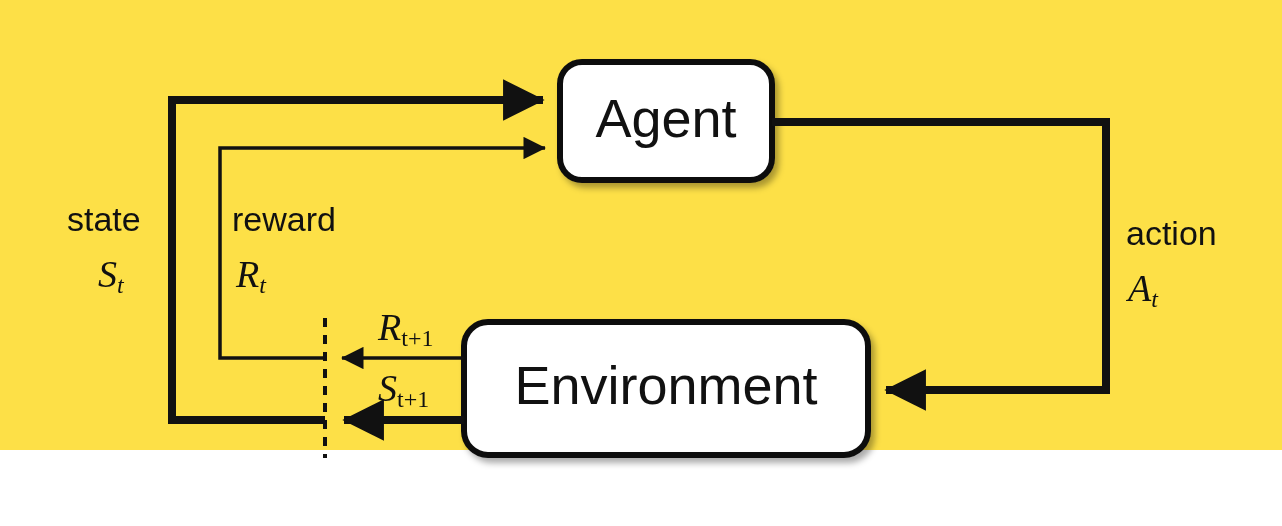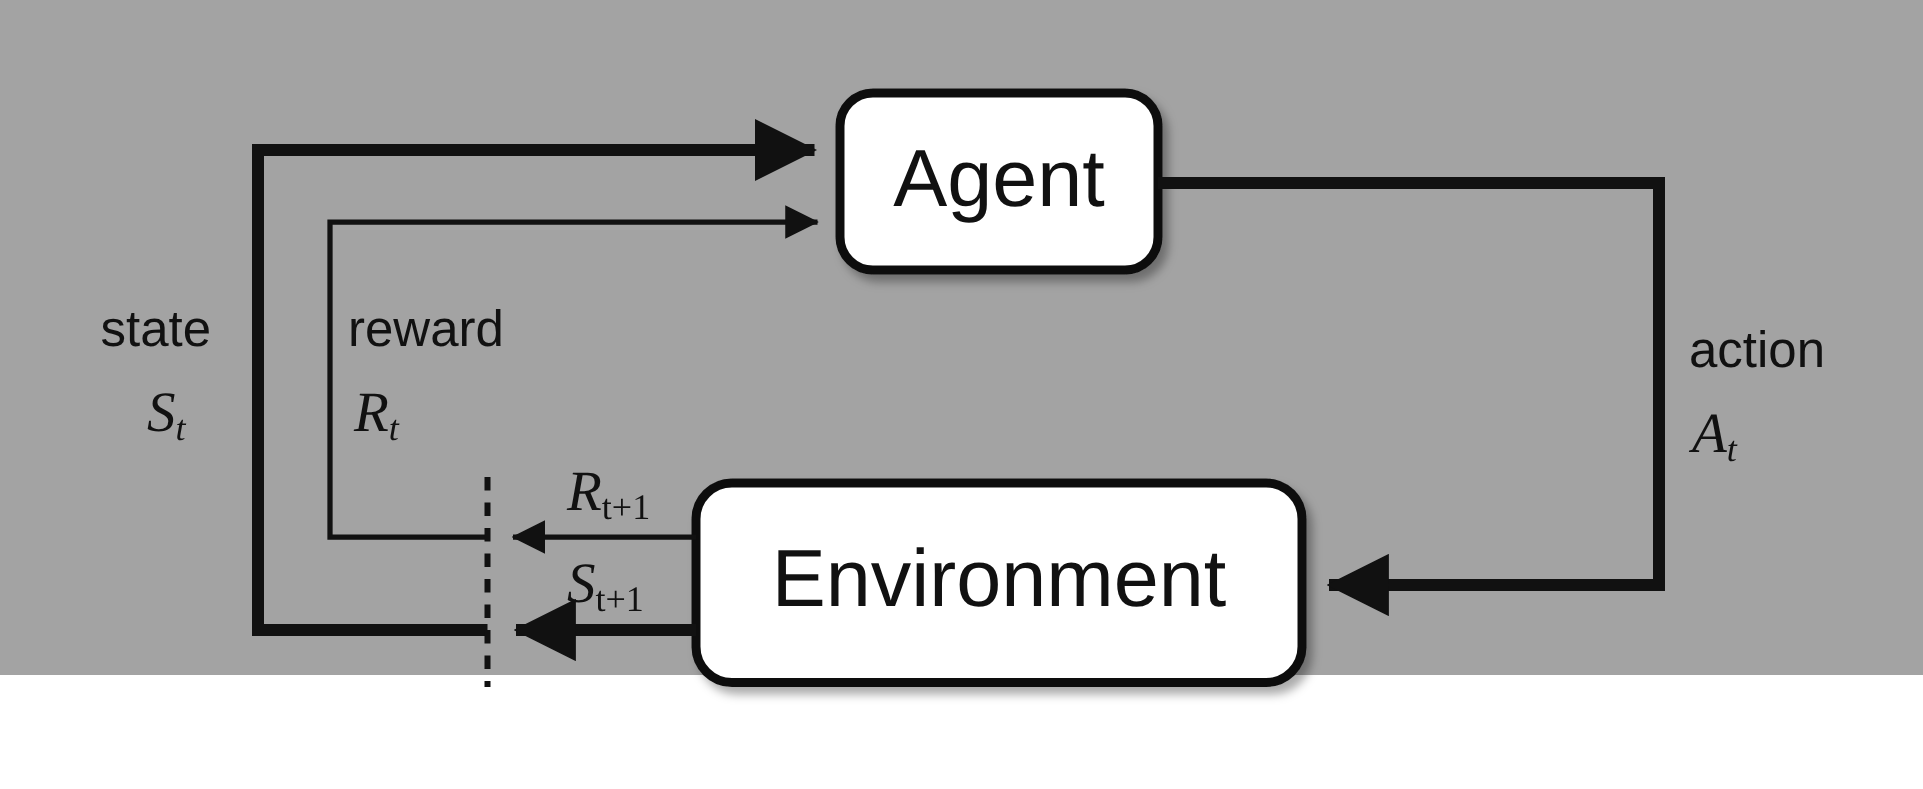--- a/index.html
+++ b/index.html
@@ -10,21 +10,21 @@
   body {
     width: 1282px;
     height: 526px;
     font-family: "Liberation Sans", sans-serif;
     overflow: hidden;
   }
   #diagram-root {
     position: relative;
     width: 1282px;
     height: 450px;
-    background: #a3a3a3;
+    background: #fde047;
   }
   svg.diagram-canvas {
     position: absolute;
     top: 0;
     left: 0;
     width: 1282px;
     height: 526px;
     display: block;
   }
   .box-label {

